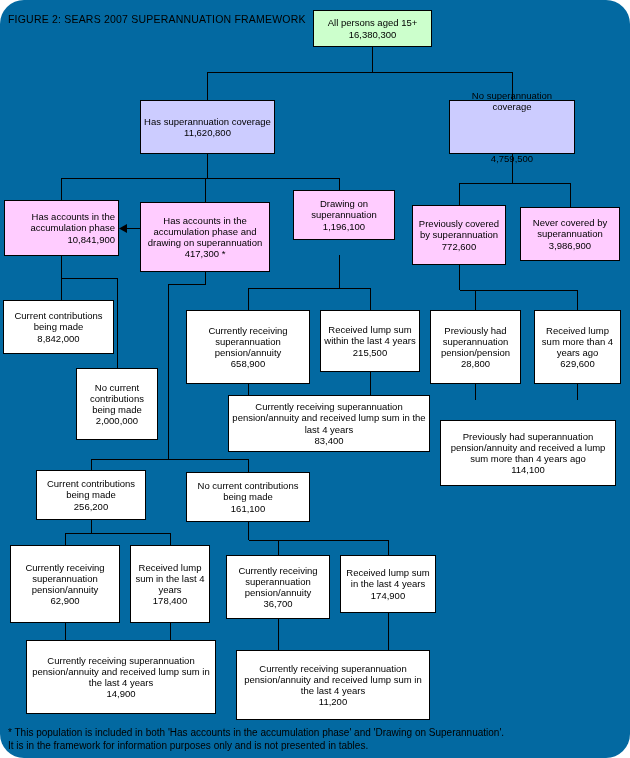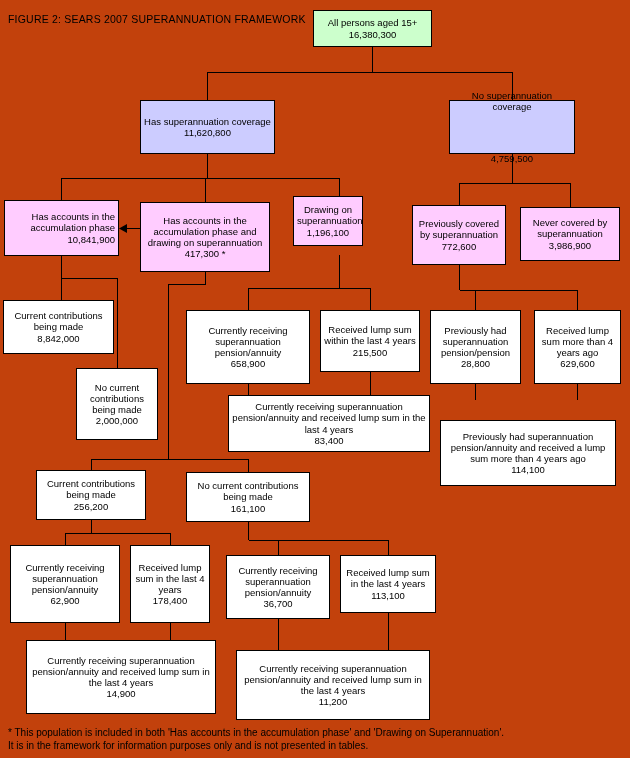--- a/index.html
+++ b/index.html
@@ -1,18 +1,18 @@
 <!DOCTYPE html>
 <html><head>
 <meta charset="utf-8">
 <style>
   * { margin:0; padding:0; box-sizing:border-box; }
   html,body { background:#fff; }
   body { font-family:"Liberation Sans","DejaVu Sans",sans-serif; color:#000; }
-  .canvas { position:relative; width:630px; height:758px; background:#c2410c; overflow:hidden; }
+  .canvas { position:relative; width:630px; height:758px; background:#0369a1; overflow:hidden;border-radius:24px; }
   .fig-title { position:absolute; left:8px; top:13px; font-size:10.5px; letter-spacing:.2px; white-space:nowrap; }
   .lines { position:absolute; left:0; top:0; width:630px; height:758px; }
   .lines line { stroke:#000; stroke-width:1; shape-rendering:crispEdges; }
   .node { position:absolute; border:1px solid #000; background:#fff;
           display:flex; flex-direction:column; align-items:center; justify-content:center;
           text-align:center; font-size:9.5px; line-height:1.18; padding:2px 3px; }
   .node .lbl, .node .val { display:block; width:100%; }
   .footnote { position:absolute; left:8px; top:726px; width:616px; font-size:10px; line-height:1.3; }
 </style>
 </head>
@@ -102,21 +102,21 @@
   <div class="node" style="left: 4px; top: 200px; width: 115px; height: 56px; background: rgb(255, 204, 255); text-align: right;">
     <span class="lbl">Has accounts in the accumulation phase</span>
     <span class="val">10,841,900</span>
   </div>
 
   <div class="node" style="left: 140px; top: 202px; width: 130px; height: 70px; background: rgb(255, 204, 255);">
     <span class="lbl">Has accounts in the accumulation phase and drawing on superannuation</span>
     <span class="val">417,300 *</span>
   </div>
 
-  <div class="node" style="left: 293px; top: 196px; width: 70px; height: 50px; background: rgb(255, 204, 255);">
+  <div class="node" style="left: 293px; top: 190px; width: 102px; height: 50px; background: rgb(255, 204, 255);">
     <span class="lbl">Drawing on superannuation</span>
     <span class="val">1,196,100</span>
   </div>
 
   <div class="node" style="left: 412px; top: 205px; width: 94px; height: 60px; background: rgb(255, 204, 255);">
     <span class="lbl">Previously covered by superannuation</span>
     <span class="val">772,600</span>
   </div>
 
   <div class="node" style="left: 520px; top: 207px; width: 100px; height: 54px; background: rgb(255, 204, 255);">
@@ -189,21 +189,21 @@
     <span class="val">14,900</span>
   </div>
 
   <div class="node" style="left: 226px; top: 555px; width: 104px; height: 64px; background: rgb(255, 255, 255);">
     <span class="lbl">Currently receiving superannuation pension/annuity</span>
     <span class="val">36,700</span>
   </div>
 
   <div class="node" style="left: 340px; top: 555px; width: 96px; height: 58px; background: rgb(255, 255, 255);">
     <span class="lbl">Received lump sum in the last 4 years</span>
-    <span class="val">113,100</span>
+    <span class="val">174,900</span>
   </div>
 
   <div class="node" style="left: 236px; top: 650px; width: 194px; height: 70px; background: rgb(255, 255, 255);">
     <span class="lbl">Currently receiving superannuation pension/annuity and received lump sum in the last 4 years</span>
     <span class="val">11,200</span>
   </div>
 
   <div class="footnote">
     <div>* This population is included in both 'Has accounts in the accumulation phase' and 'Drawing on Superannuation'.</div>
     <div>It is in the framework for information purposes only and is not presented in tables.</div>

